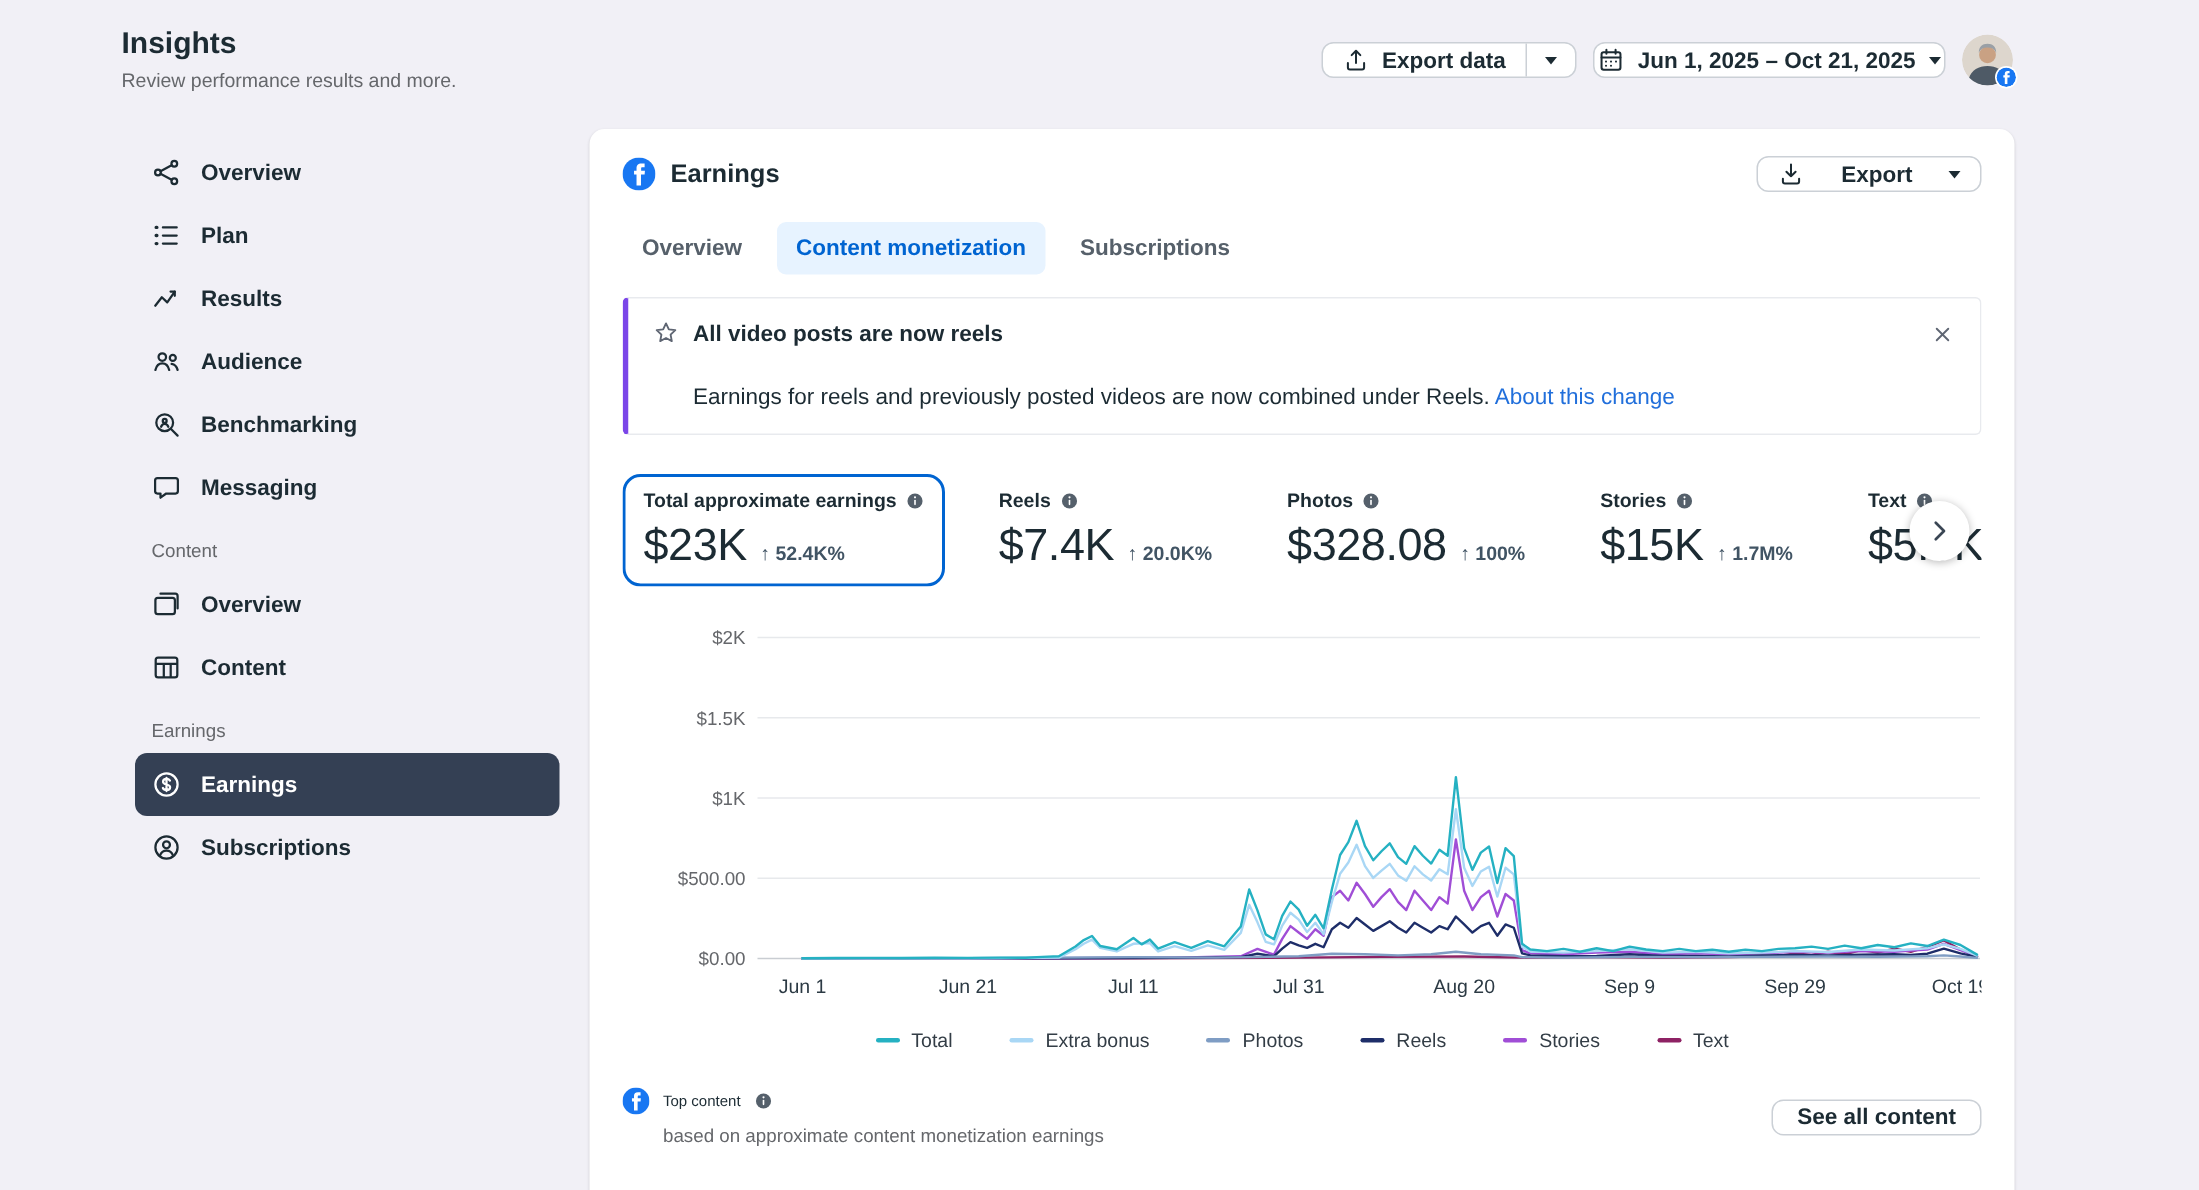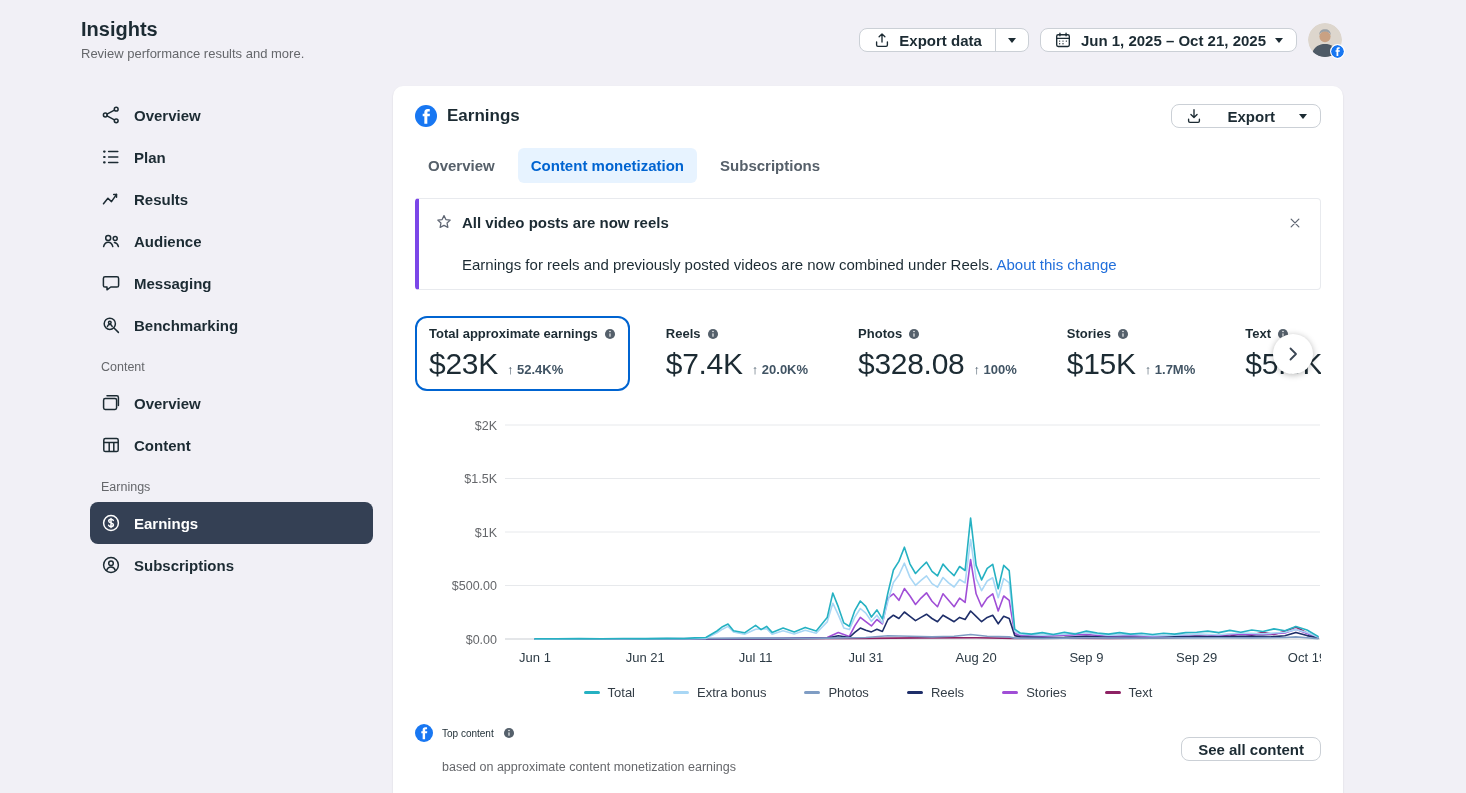--- a/index.html
+++ b/index.html
@@ -20,21 +20,21 @@
   .page-title{font-size:20px;font-weight:700}
   .page-subtitle{font-size:13px;color:#65676b;margin-top:5px}
 
   .topbar-right{position:absolute;top:23px;right:124px;display:flex;align-items:center;gap:11px}
   .btn{display:flex;align-items:center;background:#fff;border:1px solid #cbd0d6;border-radius:8px;
        height:24px;font-size:15px;font-weight:600;color:#1c2b33}
   .split-btn{padding:0}
   .split-main{display:flex;align-items:center;gap:8px;padding:0 13px;height:100%;cursor:pointer}
   .split-divider{width:1px;height:100%;background:#cbd0d6}
   .split-caret{display:flex;align-items:center;justify-content:center;width:32px;height:100%;cursor:pointer}
-  .date-btn{gap:9px;padding:0 13px;cursor:pointer}
+  .date-btn{gap:9px;padding:0 2px;cursor:pointer}
   .avatar-wrap{position:relative;width:34px;height:34px;cursor:pointer}
   .avatar-wrap svg{border-radius:50%}
   .avatar-badge{position:absolute;right:-3px;bottom:-2px;width:15px;height:15px;border-radius:50%;
     background:#fff;display:flex;align-items:center;justify-content:center}
   .avatar-badge .icon{width:13px;height:13px}
 
   
   .sidebar{position:absolute;left:90px;top:94px;width:283px}
   .sb-item{display:flex;align-items:center;gap:13px;height:42px;padding:0 11px;border-radius:8px;
     font-size:15px;font-weight:600;color:#1c2b33;cursor:pointer}
@@ -82,21 +82,21 @@
   .ytick{font-family:"Liberation Sans",sans-serif;font-size:12.5px;fill:#65676b}
   .xtick{font-family:"Liberation Sans",sans-serif;font-size:13px;fill:#2c3a44}
   .chart-legend{display:flex;justify-content:center;gap:38px;margin-top:6px}
   .legend-item{display:flex;align-items:center;gap:8px;font-size:13px;color:#333d46;cursor:pointer}
   .legend-swatch{width:16px;height:3.5px;border-radius:2px;display:inline-block}
 
   
   .top-content{display:flex;align-items:center;justify-content:space-between;margin-top:24px}
   .tc-title-row{display:flex;align-items:center;gap:9px}
   .tc-title{font-size:10px;font-weight:400}
-  .tc-subtitle{font-size:12.5px;color:#65676b;margin-top:18px;margin-left:27px}
+  .tc-subtitle{font-size:12.5px;color:#65676b;margin-top:7px;margin-left:27px}
   .see-all-btn{padding:0 16px;cursor:pointer}
 </style>
 </head>
 <body>
 
 <div class="page-header">
   <div class="page-title">Insights</div>
   <div class="page-subtitle">Review performance results and more.</div>
 </div>
 
@@ -183,35 +183,35 @@
           <path d="M2.6 15.6c.7-2.9 2.6-4.4 4.6-4.4s3.9 1.5 4.6 4.4"></path>
           <circle cx="14.2" cy="7.6" r="2"></circle>
           <path d="M13.4 11.6c1.9.3 3.4 1.7 4 4"></path>
         </svg>
       </span>
       <span class="sb-label">Audience</span>
     </div>
     <div class="sb-item">
       <span class="icon icon-20">
         <svg viewBox="0 0 20 20" fill="none" stroke="currentColor" stroke-width="1.5" stroke-linecap="round" stroke-linejoin="round">
-          <path d="M4 3.8h12c.9 0 1.6.7 1.6 1.6v7c0 .9-.7 1.6-1.6 1.6H9.8L6 16.8V14H4c-.9 0-1.6-.7-1.6-1.6v-7c0-.9.7-1.6 1.6-1.6z"></path>
-        </svg>
-      </span>
-      <span class="sb-label">Messaging</span>
-    </div>
-    <div class="sb-item">
-      <span class="icon icon-20">
-        <svg viewBox="0 0 20 20" fill="none" stroke="currentColor" stroke-width="1.5" stroke-linecap="round" stroke-linejoin="round">
           <circle cx="8.8" cy="8.8" r="5.6"></circle>
           <path d="M13 13l4.4 4.4"></path>
           <circle cx="8.8" cy="7.6" r="1.3"></circle>
           <path d="M6.4 11.5c.5-1.3 1.4-1.9 2.4-1.9s1.9.6 2.4 1.9"></path>
         </svg>
       </span>
       <span class="sb-label">Benchmarking</span>
+    </div>
+    <div class="sb-item">
+      <span class="icon icon-20">
+        <svg viewBox="0 0 20 20" fill="none" stroke="currentColor" stroke-width="1.5" stroke-linecap="round" stroke-linejoin="round">
+          <path d="M4 3.8h12c.9 0 1.6.7 1.6 1.6v7c0 .9-.7 1.6-1.6 1.6H9.8L6 16.8V14H4c-.9 0-1.6-.7-1.6-1.6v-7c0-.9.7-1.6 1.6-1.6z"></path>
+        </svg>
+      </span>
+      <span class="sb-label">Messaging</span>
     </div>
     <div class="sb-section">Content</div>
     <div class="sb-item">
       <span class="icon icon-20">
         <svg viewBox="0 0 20 20" fill="none" stroke="currentColor" stroke-width="1.5" stroke-linecap="round" stroke-linejoin="round">
           <rect x="2.6" y="5.6" width="13" height="10.8" rx="1.6"></rect>
           <path d="M6 2.8h9.8c.9 0 1.6.7 1.6 1.6v8.2"></path>
         </svg>
       </span>
       <span class="sb-label">Overview</span>

